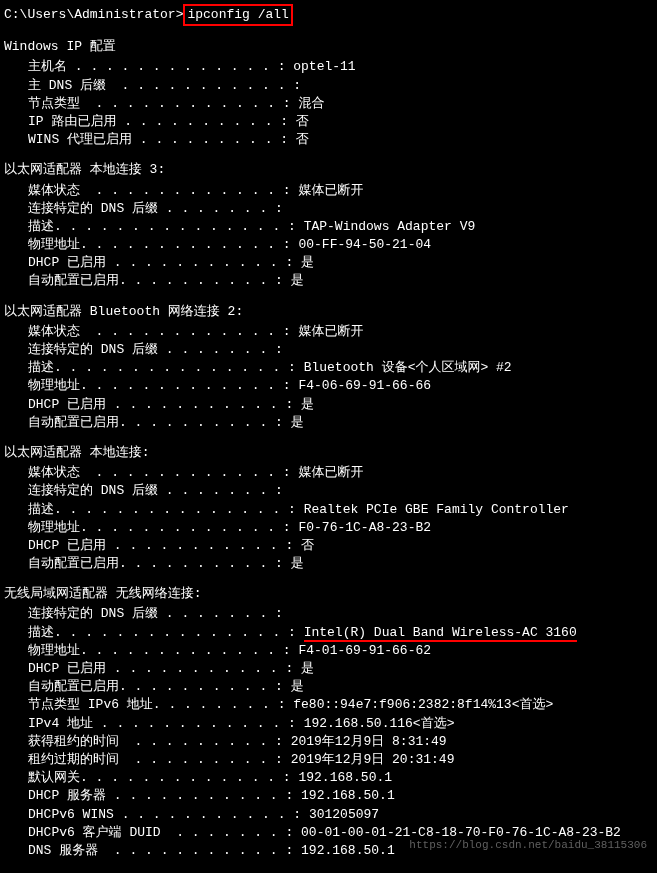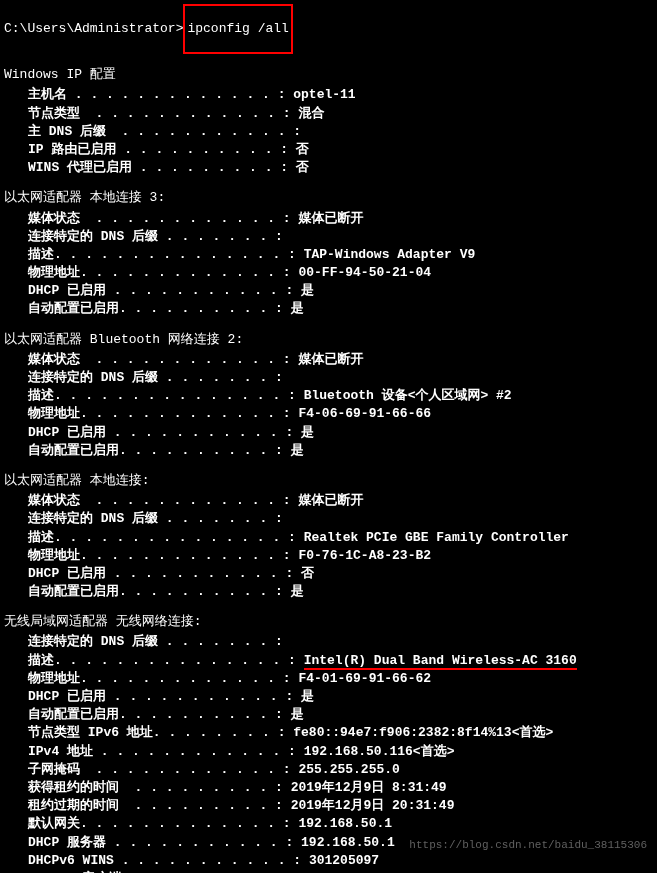--- a/index.html
+++ b/index.html
@@ -18,29 +18,28 @@
       height: 873px;
       overflow: hidden;
       position: relative;
     }
     .prompt-line {
       white-space: pre;
     }
     .red-box {
       border: 2px solid #ff0000;
       display: inline-block;
-      padding: 14px 2px;
+      padding: 0 2px;
     }
     .section {
       margin-top: 12px;
       margin-bottom: 2px;
     }
     .kv-row {
       white-space: pre;
-      font-weight: bold;
     }
     .red-underline {
       border-bottom: 2px solid #ff0000;
     }
     .indent {
       padding-left: 24px;
     }
     .watermark {
       position: absolute;
       bottom: 20px;
@@ -51,22 +50,22 @@
     }
   </style>
 </head>
 <body>
 
 <div class="prompt-line"><span>C:\Users\Administrator&gt;</span><span class="red-box"><span>ipconfig /all</span></span></div>
 
 <div class="section">Windows IP 配置</div>
 <div class="indent" id="block-ipconfig">
     <div class="kv-row"><span>主机名</span><span> . . . . . . . . . . . . . : </span><span>optel-11</span></div>
+    <div class="kv-row"><span>主 DNS 后缀</span><span>  . . . . . . . . . . . : </span><span></span></div>
     <div class="kv-row"><span>节点类型</span><span>  . . . . . . . . . . . . : </span><span>混合</span></div>
-    <div class="kv-row"><span>主 DNS 后缀</span><span>  . . . . . . . . . . . : </span><span></span></div>
     <div class="kv-row"><span>IP 路由已启用</span><span> . . . . . . . . . . : </span><span>否</span></div>
     <div class="kv-row"><span>WINS 代理已启用</span><span> . . . . . . . . . : </span><span>否</span></div>
   </div>
 
 <div class="section">以太网适配器 本地连接 3:</div>
 <div class="indent" id="block-adapter1">
     <div class="kv-row"><span>媒体状态</span><span>  . . . . . . . . . . . . : </span><span>媒体已断开</span></div>
     <div class="kv-row"><span>连接特定的 DNS 后缀</span><span> . . . . . . . : </span><span></span></div>
     <div class="kv-row"><span>描述.</span><span> . . . . . . . . . . . . . . : </span><span>TAP-Windows Adapter V9</span></div>
     <div class="kv-row"><span>物理地址.</span><span> . . . . . . . . . . . . : </span><span>00-FF-94-50-21-04</span></div>
@@ -96,21 +95,20 @@
 
 <div class="section">无线局域网适配器 无线网络连接:</div>
 <div class="indent" id="block-adapter4">
     <div class="kv-row"><span>连接特定的 DNS 后缀</span><span> . . . . . . . : </span><span></span></div>
     <div class="kv-row"><span>描述.</span><span> . . . . . . . . . . . . . . : </span><span class="red-underline">Intel(R) Dual Band Wireless-AC 3160</span></div>
     <div class="kv-row"><span>物理地址.</span><span> . . . . . . . . . . . . : </span><span>F4-01-69-91-66-62</span></div>
     <div class="kv-row"><span>DHCP 已启用</span><span> . . . . . . . . . . . : </span><span>是</span></div>
     <div class="kv-row"><span>自动配置已启用.</span><span> . . . . . . . . . : </span><span>是</span></div>
     <div class="kv-row"><span>节点类型 IPv6 地址.</span><span> . . . . . . . : </span><span>fe80::94e7:f906:2382:8f14%13&lt;首选&gt;</span></div>
     <div class="kv-row"><span>IPv4 地址</span><span> . . . . . . . . . . . . : </span><span>192.168.50.116&lt;首选&gt;</span></div>
-    <div class="kv-row"><span>子网掩码</span><span>  . . . . . . . . . . . . : </span><span>255.255.255.0</span></div>
     <div class="kv-row"><span>获得租约的时间</span><span>  . . . . . . . . . : </span><span>2019年12月9日 8:31:49</span></div>
     <div class="kv-row"><span>租约过期的时间</span><span>  . . . . . . . . . : </span><span>2019年12月9日 20:31:49</span></div>
     <div class="kv-row"><span>默认网关.</span><span> . . . . . . . . . . . . : </span><span>192.168.50.1</span></div>
     <div class="kv-row"><span>DHCP 服务器</span><span> . . . . . . . . . . . : </span><span>192.168.50.1</span></div>
     <div class="kv-row"><span>DHCPv6 WINS</span><span> . . . . . . . . . . . : </span><span>301205097</span></div>
     <div class="kv-row"><span>DHCPv6 客户端 DUID</span><span>  . . . . . . . : </span><span>00-01-00-01-21-C8-18-70-F0-76-1C-A8-23-B2</span></div>
     <div class="kv-row"><span>DNS 服务器</span><span>  . . . . . . . . . . . : </span><span>192.168.50.1</span></div>
   </div>
 
 <div class="watermark">https://blog.csdn.net/baidu_38115306</div>

